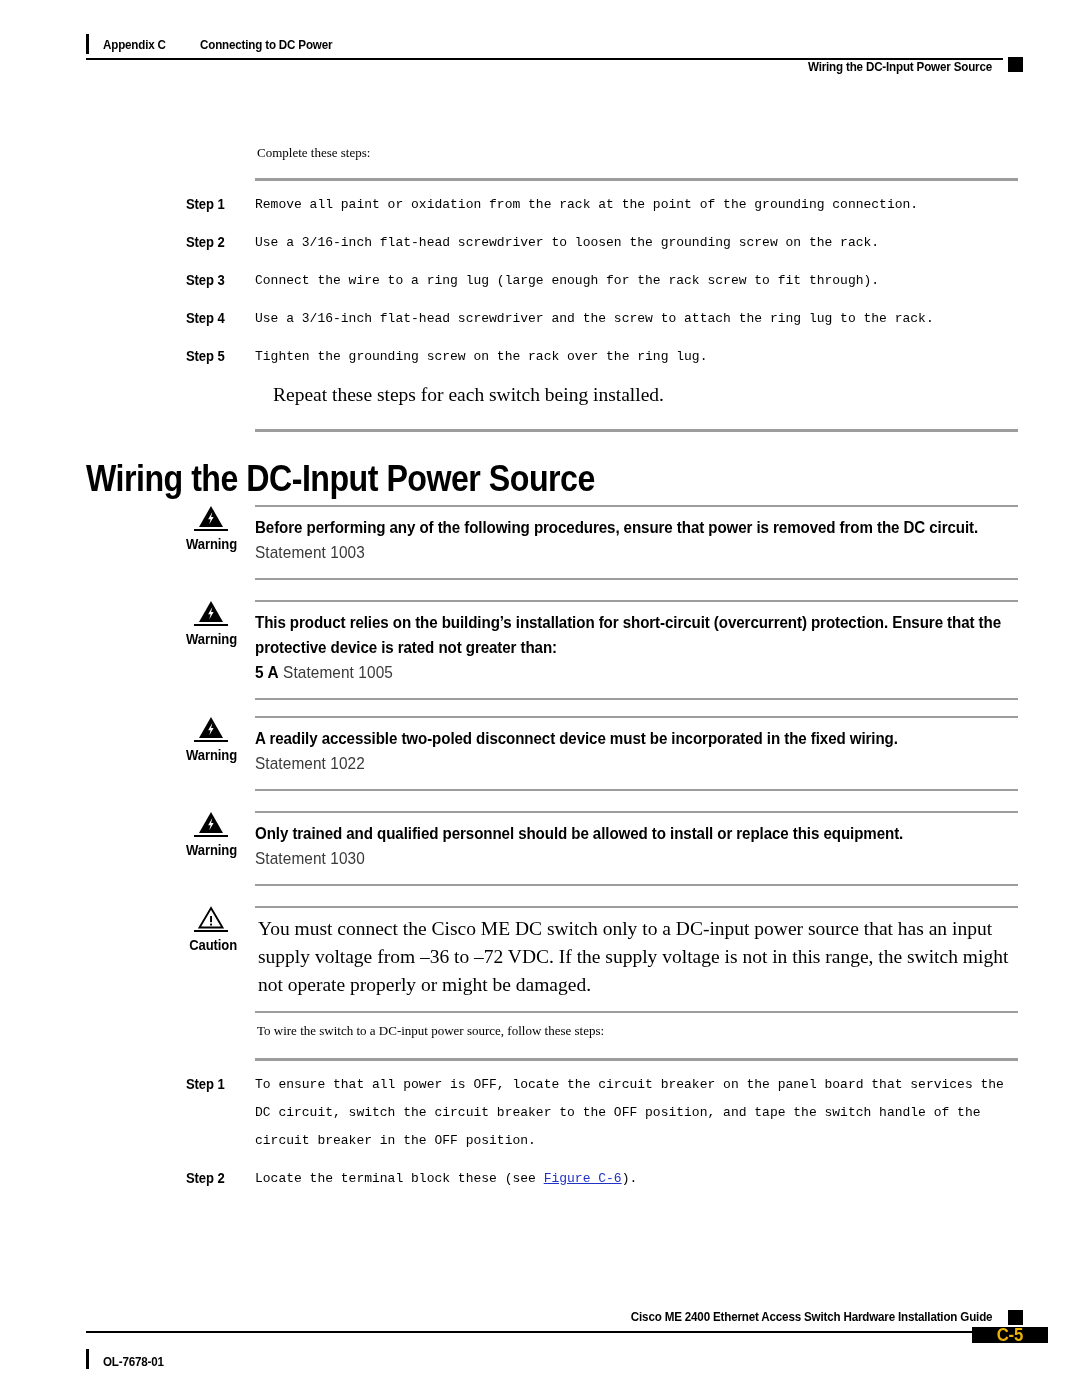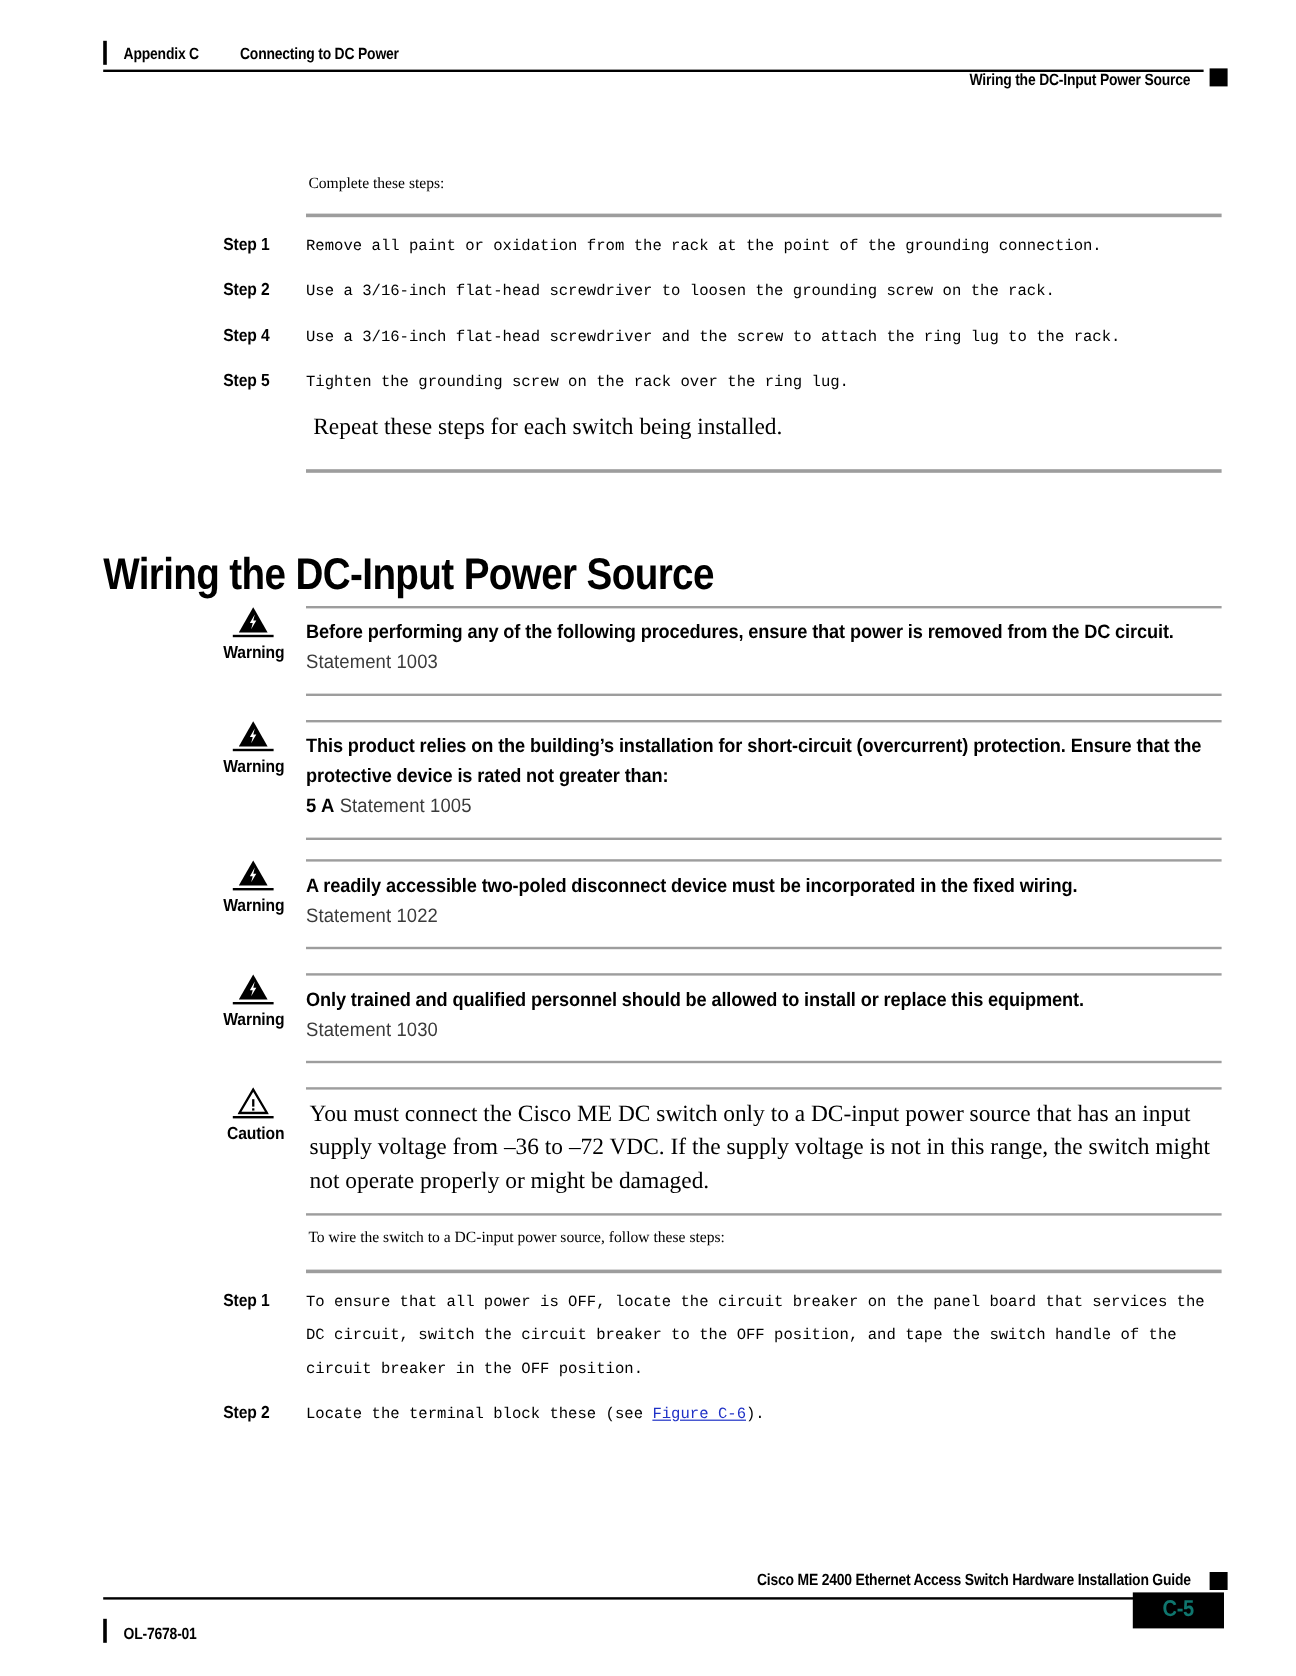--- a/index.html
+++ b/index.html
@@ -149,21 +149,21 @@
     white-space: nowrap;
   }
   .step-text {
     flex: 1 1 auto;
     font-family: Liberation Mono, monospace;
     font-size: 13px;
     line-height: 28px;
   }
   .plain-row {
     margin-top: 10px;
-    margin-left: 6px;
+    margin-left: 18px;
     font-family: "Liberation Serif", "DejaVu Serif", serif;
     font-size: 19.5px;
     line-height: 28px;
   }
 
   
   .h1-title {
     position: absolute;
     left: 86px;
     font-family: "Liberation Sans Narrow", "Liberation Sans", sans-serif;
@@ -317,26 +317,26 @@
     font-family: "Liberation Sans Narrow", "Liberation Sans", sans-serif;
     font-weight: bold;
     font-size: 13.5px;
     letter-spacing: -0.2px;
     transform: scaleX(0.86);
     transform-origin: left center;
     white-space: nowrap;
   }
   .ftr-pagebox {
     position: absolute;
-    left: 944px;
+    left: 972px;
     top: 1327px;
     width: 76px;
-    height: 30px;
-    background: #000;
-    color: #0f766e;
+    height: 16px;
+    background: #000;
+    color: #eab308;
     display: flex;
     align-items: center;
     justify-content: center;
   }
   .ftr-pagenum {
     font-family: "Liberation Sans Narrow", "Liberation Sans", sans-serif;
     font-weight: bold;
     font-size: 19px;
     letter-spacing: -0.3px;
     transform: scaleX(0.88);
@@ -367,20 +367,24 @@
   <div class="steps-block" style="top:178px;">
     <div class="rule-gray"></div>
 
     <div class="step-row">
       <div class="step-label">Step 1</div>
       <div class="step-text">Remove all paint or oxidation from the rack at the point of the grounding connection.</div>
     </div>
     <div class="step-row">
       <div class="step-label">Step 2</div>
       <div class="step-text">Use a 3/16-inch flat-head screwdriver to loosen the grounding screw on the rack.</div>
+    </div>
+    <div class="step-row">
+      <div class="step-label">Step 3</div>
+      <div class="step-text">Connect the wire to a ring lug (large enough for the rack screw to fit through).</div>
     </div>
     <div class="step-row">
       <div class="step-label">Step 4</div>
       <div class="step-text">Use a 3/16-inch flat-head screwdriver and the screw to attach the ring lug to the rack.</div>
     </div>
     <div class="step-row">
       <div class="step-label">Step 5</div>
       <div class="step-text">Tighten the grounding screw on the rack over the ring lug.</div>
     </div>
 

